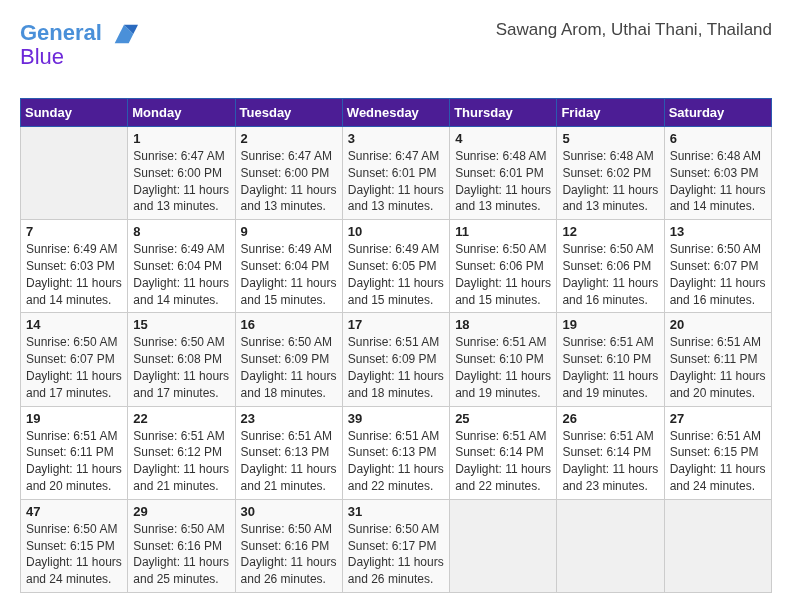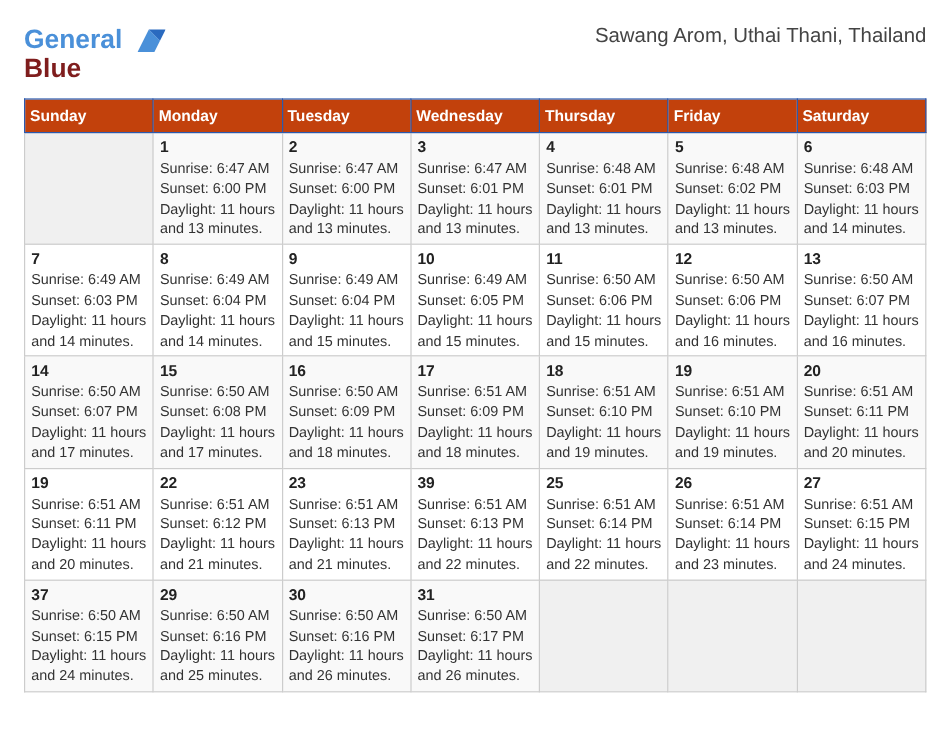--- a/index.html
+++ b/index.html
@@ -7,21 +7,21 @@
       font-family: Arial, sans-serif;
       background: #fff;
       width: 792px;
       min-height: 612px;
       padding: 20px;
     }
     .header {
       display: flex;
       justify-content: space-between;
       align-items: flex-start;
-      margin-bottom: 12px;
+      margin-bottom: 28px;
     }
     .logo {
       display: flex;
       align-items: center;
     }
     .logo-text {
       font-size: 22px;
       font-weight: bold;
       color: #1a1a2e;
       line-height: 1.1;
@@ -45,21 +45,21 @@
     .subtitle {
       font-size: 17px;
       color: #444;
     }
     table {
       width: 100%;
       border-collapse: collapse;
       font-size: 11px;
     }
     thead tr th {
-      background-color: #c2410c;
+      background-color: #4c1d95;
       color: #fff;
       padding: 6px 4px;
       text-align: left;
       font-size: 13px;
       font-weight: 600;
       border: 1px solid #2a5aaf;
     }
     tbody tr td {
       border: 1px solid #ccc;
       vertical-align: top;
@@ -100,21 +100,21 @@
     <div>
       <div style="display:flex;align-items:center;">
         <div class="logo-text">
           <span>General</span>
           <svg class="logo-icon" viewBox="0 0 30 30" style="display:inline-block;vertical-align:middle;margin-left:2px;">
             <polygon points="5,25 15,5 25,15 20,25" fill="#4a90d9"></polygon>
             <polygon points="15,5 25,15 30,5" fill="#2a6abf"></polygon>
           </svg>
         </div>
       </div>
-      <div style="font-size:22px;font-weight:bold;color:#7f1d1d;margin-top:-4px;">Blue</div>
+      <div style="font-size:22px;font-weight:normal;color:#6d28d9;margin-top:-4px;">Blue</div>
     </div>
   </div>
   <div class="title-area">
     <div class="subtitle">Sawang Arom, Uthai Thani, Thailand</div>
   </div>
 </div>
 
 <table>
   <thead>
     <tr>
@@ -240,21 +240,21 @@
           <span class="day-num">26</span>
           <div class="day-info">Sunrise: 6:51 AM<br>Sunset: 6:14 PM<br>Daylight: 11 hours<br>and 23 minutes.</div>
         </td>
         <td>
           <span class="day-num">27</span>
           <div class="day-info">Sunrise: 6:51 AM<br>Sunset: 6:15 PM<br>Daylight: 11 hours<br>and 24 minutes.</div>
         </td>
       </tr>
       <tr>
         <td>
-          <span class="day-num">37</span>
+          <span class="day-num">47</span>
           <div class="day-info">Sunrise: 6:50 AM<br>Sunset: 6:15 PM<br>Daylight: 11 hours<br>and 24 minutes.</div>
         </td>
         <td>
           <span class="day-num">29</span>
           <div class="day-info">Sunrise: 6:50 AM<br>Sunset: 6:16 PM<br>Daylight: 11 hours<br>and 25 minutes.</div>
         </td>
         <td>
           <span class="day-num">30</span>
           <div class="day-info">Sunrise: 6:50 AM<br>Sunset: 6:16 PM<br>Daylight: 11 hours<br>and 26 minutes.</div>
         </td>

